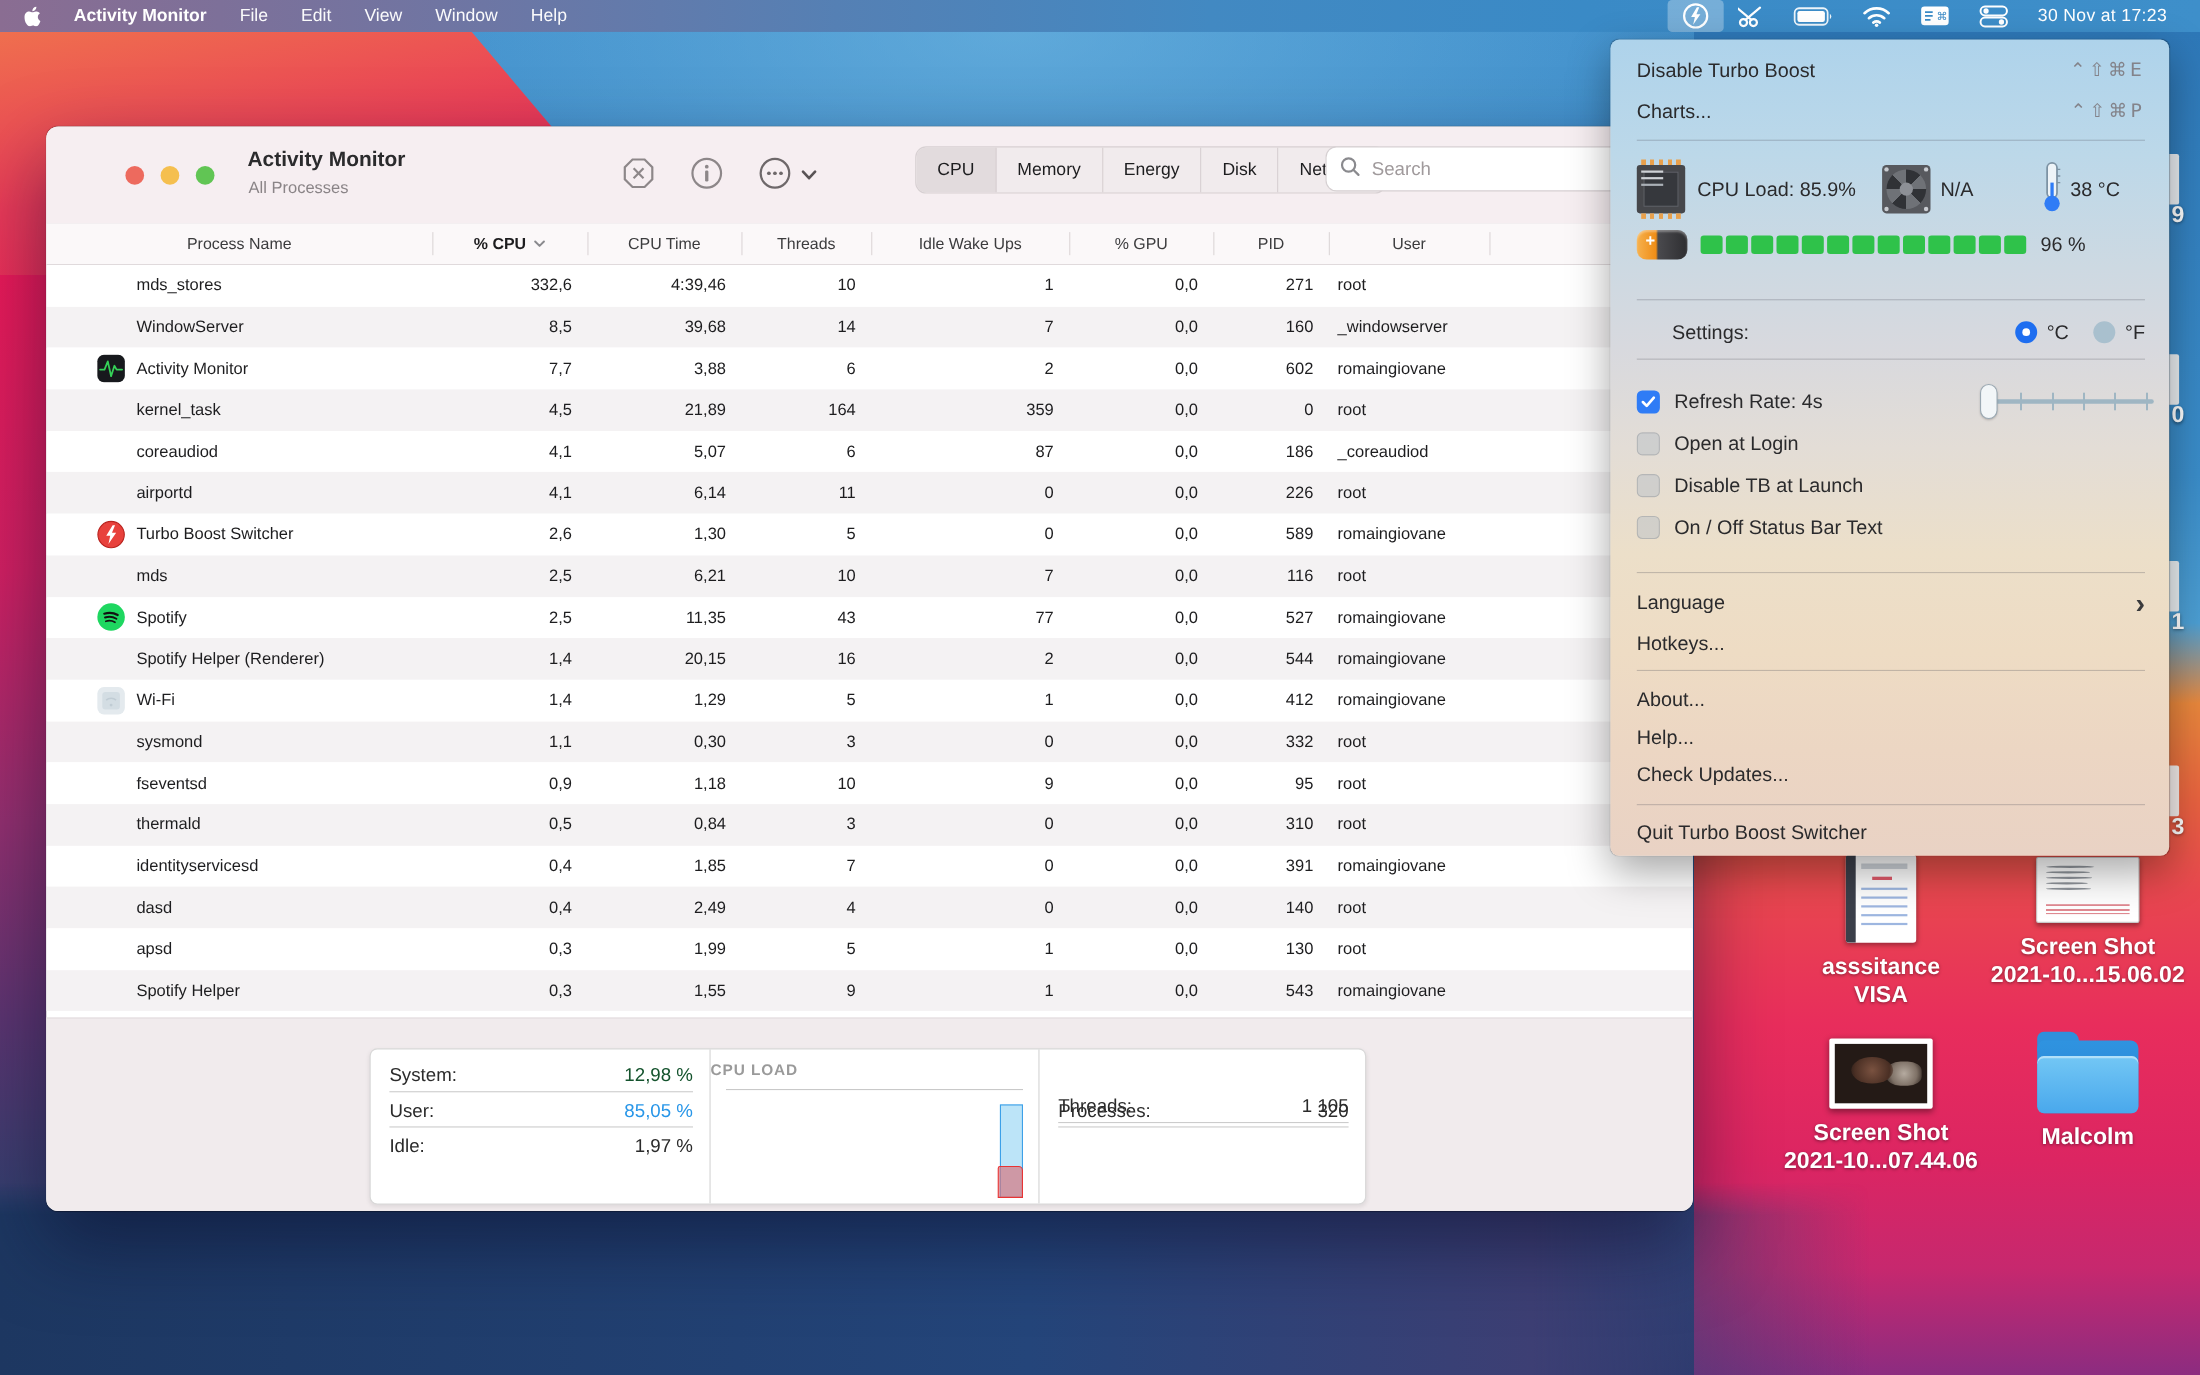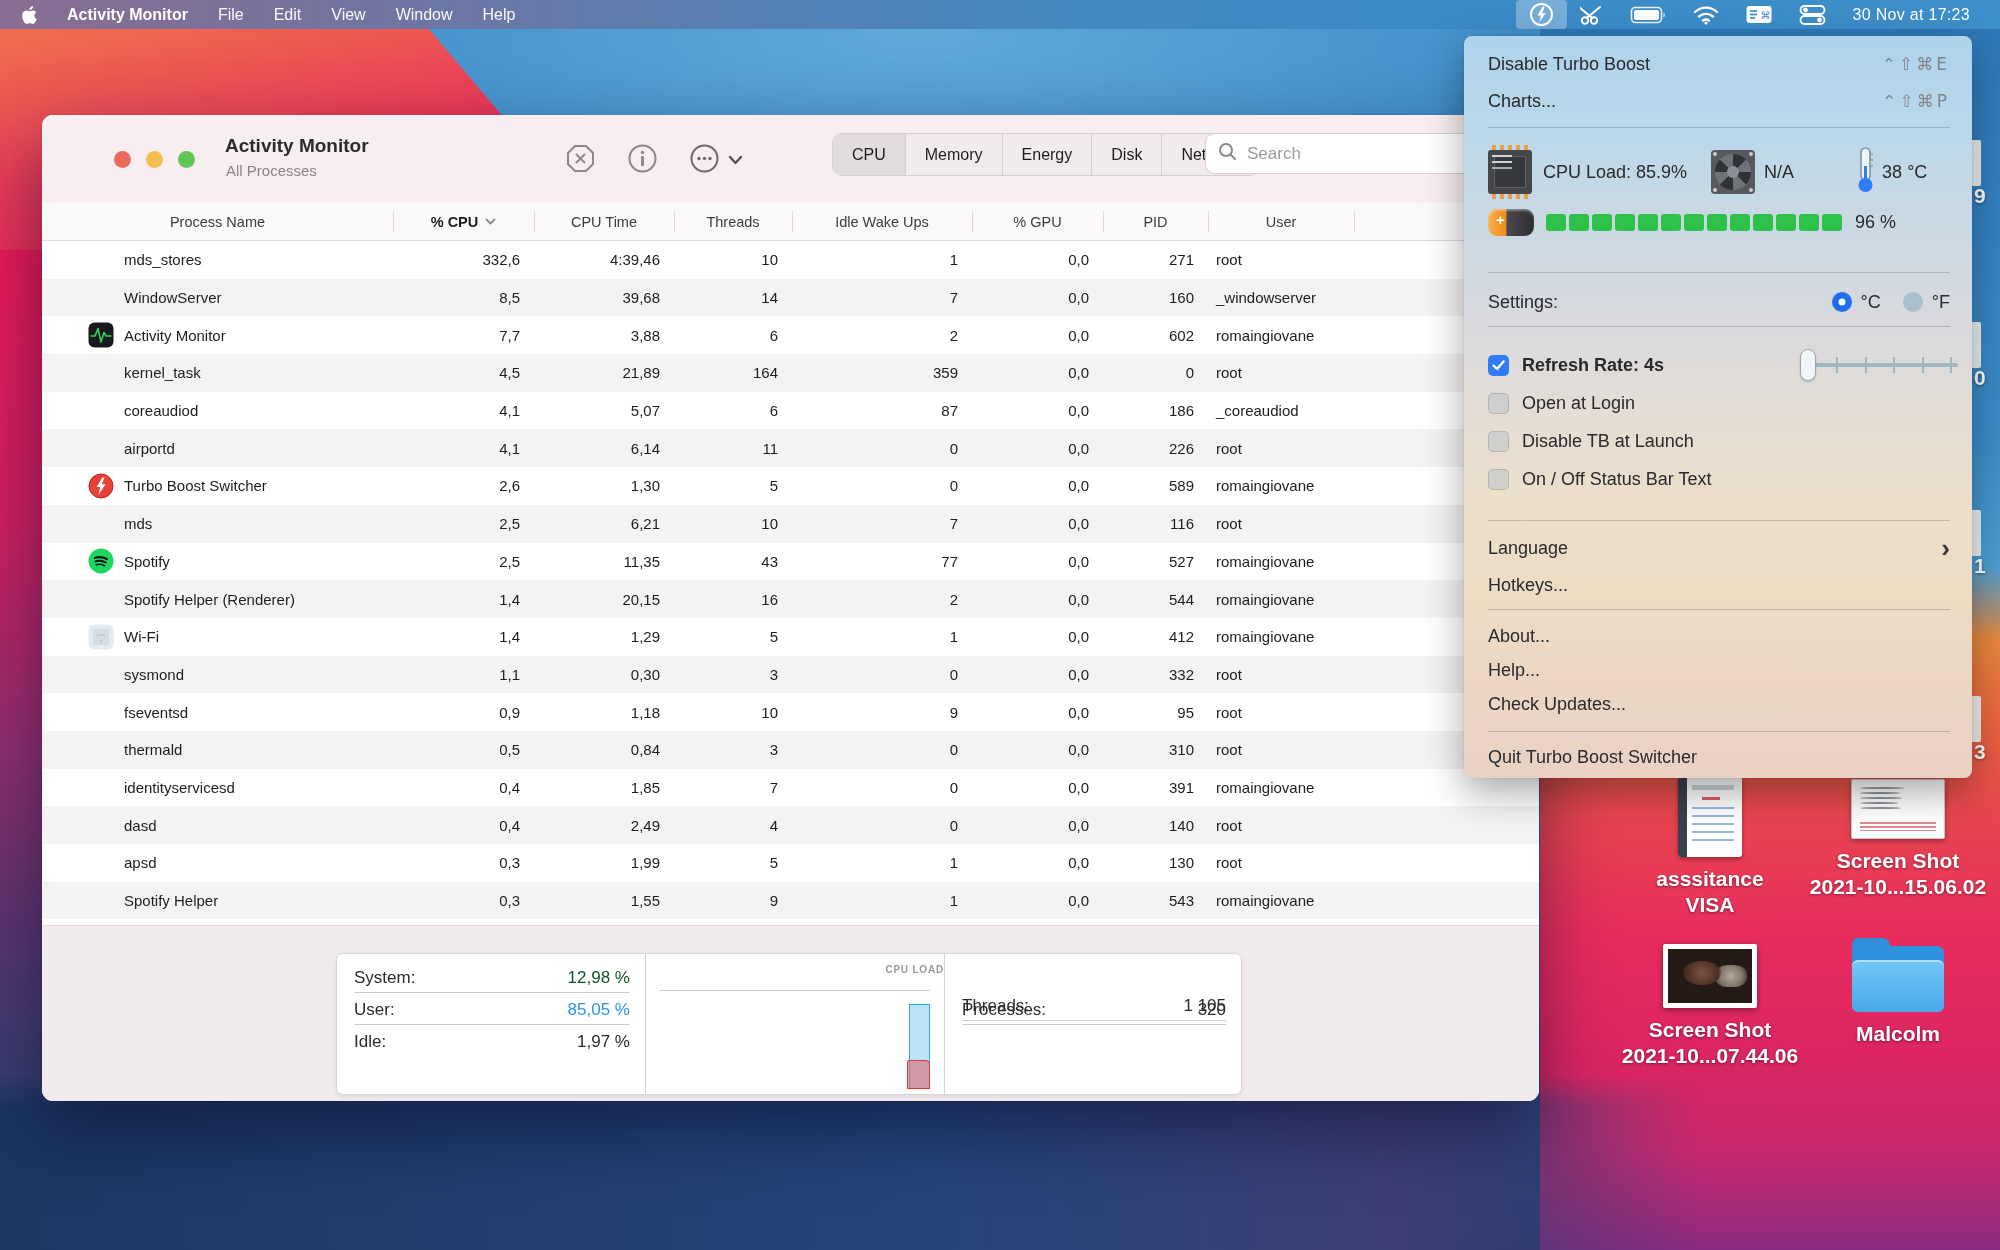--- a/index.html
+++ b/index.html
@@ -77,21 +77,21 @@
   .statpanel{position:absolute;left:294px;top:27px;width:904px;height:140px;background:#fff;border:1px solid #d8d8d8;
     border-radius:7px;box-shadow:0 2px 4px rgba(0,0,0,.08);display:flex;}
   .stat-sec{position:relative;height:100%;box-sizing:border-box;}
   .stat-sec.s1{width:309px;border-right:1px solid #d4d4d4;}
   .stat-sec.s2{width:299px;border-right:1px solid #d4d4d4;}
   .stat-sec.s3{flex:1;}
   .srow{position:absolute;left:17px;right:15px;height:31px;display:flex;align-items:center;justify-content:space-between;
     font-size:17px;color:#2b2b2b;}
   .srow .sep{position:absolute;left:0;right:0;bottom:0;height:1px;background:#cccccc;}
   .v-red{color:#14532d;} .v-blue{color:#2896e8;}
-  .cpuload-title{position:absolute;left:0;right:0;top:10px;text-align:right;font-size:10px;font-weight:700;
+  .cpuload-title{position:absolute;left:0;right:0;top:10px;text-align:left;font-size:14px;font-weight:700;
     letter-spacing:.8px;color:#9a9a9a;}
   .cpuload-line{position:absolute;left:14px;right:14px;top:36px;height:1px;background:#c9c9c9;}
   .lbar-blue{position:absolute;left:263px;top:50px;width:21px;height:85px;background:#bce4f8;
     border:1.5px solid #3da0e8;box-sizing:border-box;}
   .lbar-red{position:absolute;left:261px;top:106px;width:23px;height:29px;background:rgba(214,120,130,.7);
     border:1.5px solid #e83434;box-sizing:border-box;border-radius:2px 4px 0 0;}
   
   .tmenu{position:absolute;left:1464px;top:36px;width:508px;height:742px;border-radius:8px;
     background:linear-gradient(180deg,#aed3eb 0%,#bcd8e9 14%,#cdd9e2 28%,#d8d9de 38%,#e3ddd6 50%,#ecdfc9 63%,#eedcc4 75%,#ecd6c3 87%,#e9d2c4 100%);
     box-shadow:0 14px 38px rgba(0,0,0,.35),0 0 1px rgba(0,0,0,.35);color:#2a2a2c;font-size:18px;}
@@ -749,31 +749,31 @@
           <span class="battseg"></span>
           <span class="battseg"></span>
           <span class="battseg"></span>
           <span class="battseg"></span>
           <span class="battseg"></span>
         </span>
       <span style="margin-left:13px;">96 %</span>
     </div>
 
     <div class="msep" style="top:236px;"></div>
-    <div class="mrow" style="top:248px;height:36px;">
+    <div class="mrow" style="top:248px;height:36px;margin-left:32px;">
       <span>Settings:</span>
         <span class="grow"></span>
       <span class="radio sel"></span>
       <span style="margin-left:9px;">°C</span>
       <span class="radio unsel" style="margin-left:22px;"></span>
       <span style="margin-left:9px;">°F</span>
     </div>
     <div class="msep" style="top:290px;"></div>
 
-    <div class="mrow" style="top:310px;height:38px;font-weight:bold;">
+    <div class="mrow" style="top:310px;height:38px;">
       <span class="cbox on">
           <svg width="13" height="11" viewBox="0 0 13 11">
             <polyline points="1.5,5.5 5,9 11.5,1.5" fill="none" stroke="#fff" stroke-width="2.4" stroke-linecap="round" stroke-linejoin="round"></polyline>
           </svg>
         </span>
       <span>Refresh Rate: 4s</span>
     </div>
     <div class="slider">
       <span class="ticks"></span>
         <span class="track"></span>

